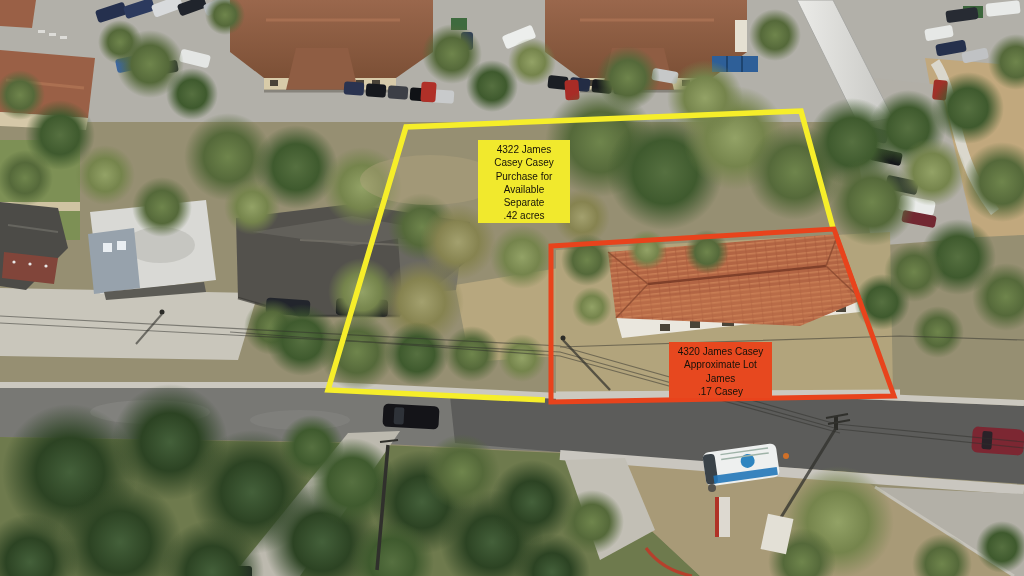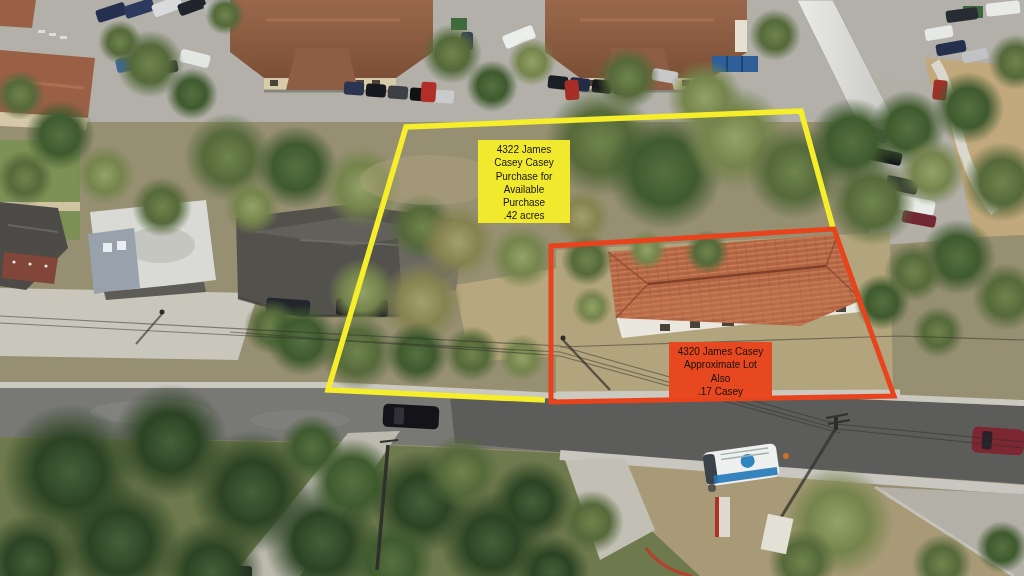--- a/index.html
+++ b/index.html
@@ -362,23 +362,23 @@
     <polyline points="545,400 328,390 406,127 801,111 833,228" stroke-width="5.5" stroke="#f6ee2a"></polyline>
     <polygon points="551,246 834,229 894,396 551,402" stroke-width="5" stroke="#e8431c"></polygon>
   </g>
 </svg>
 
 <div id="label-4322" class="lot-label" style="background: rgb(241, 233, 45); color: rgb(22, 18, 10);">
   <div>4322 James</div>
   <div>Casey Casey</div>
   <div>Purchase for</div>
   <div>Available</div>
-  <div>Purchase</div>
+  <div>Separate</div>
   <div>.42 acres</div>
 </div>
 
 <div id="label-4320" class="lot-label" style="background: rgb(231, 72, 31); color: rgb(22, 18, 10);">
   <div>4320 James Casey</div>
   <div>Approximate Lot</div>
-  <div>Also</div>
+  <div>James</div>
   <div>.17 Casey</div>
 </div>
 </div>
 
 </body></html>

